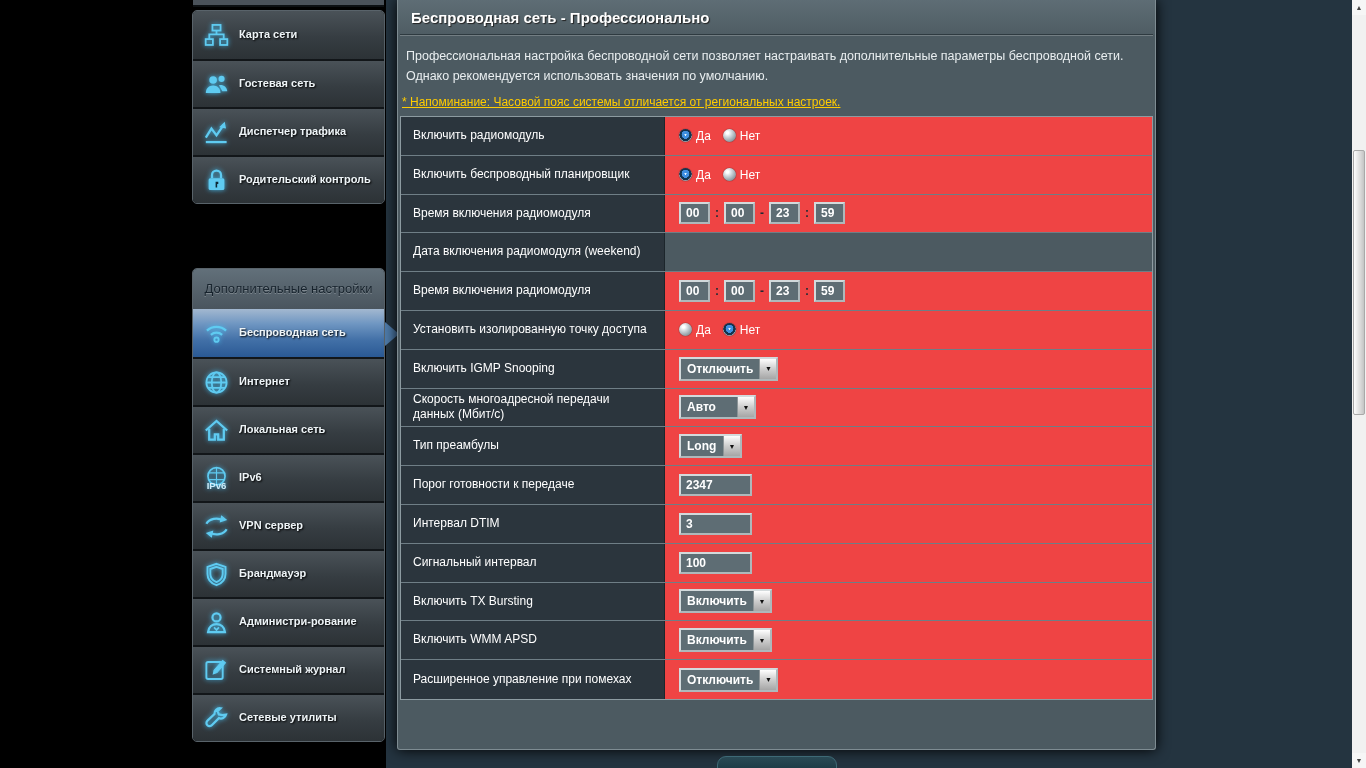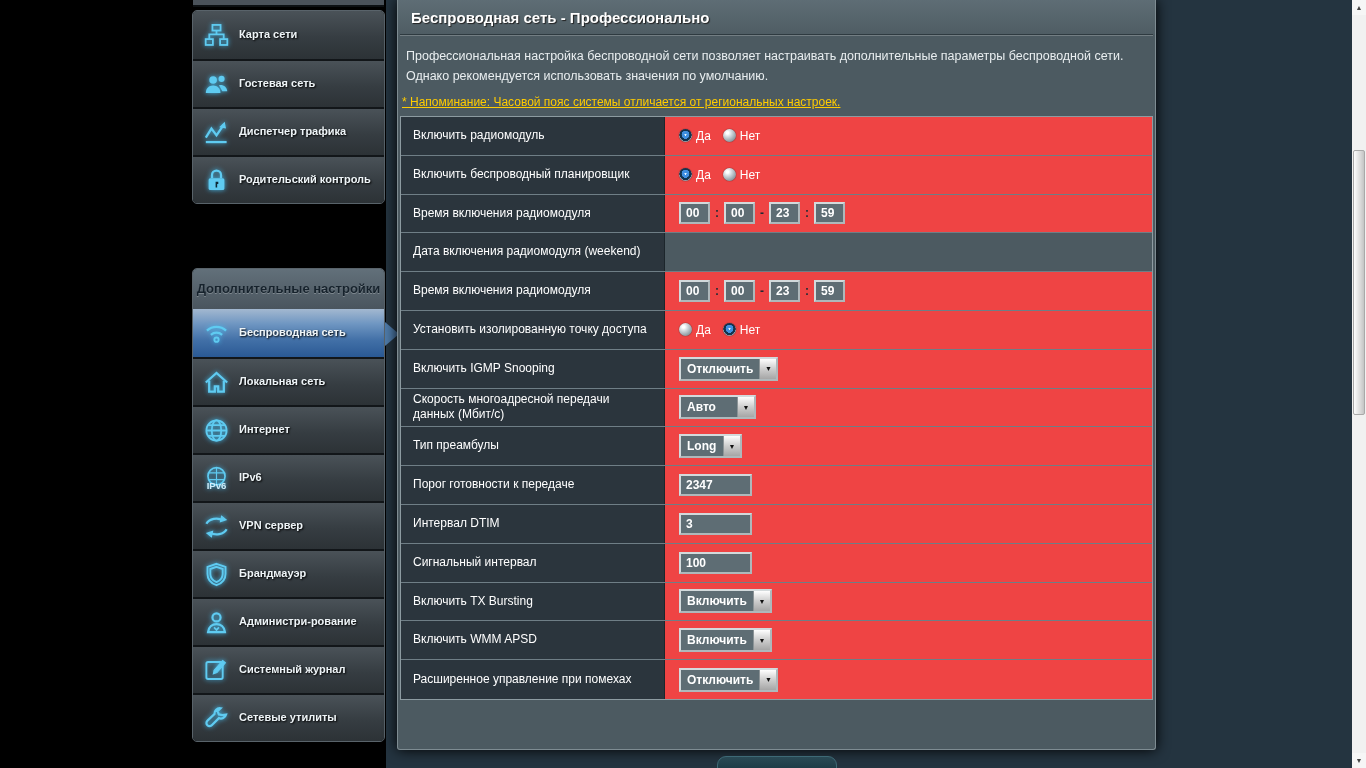--- a/index.html
+++ b/index.html
@@ -13,21 +13,21 @@
   
   .sidebar-sliver{position:absolute;left:193px;top:0;width:191px;height:7px;background:#4a525a;border-bottom:2px solid #0c1013}
   .nav-group{position:absolute;left:192px;width:193px;border:1px solid #59636a;border-radius:5px;overflow:hidden;background:#15191c}
   .nav-group.g1{top:10px}
   .nav-group.g2{top:268px}
   .nav-item{height:48px;display:flex;align-items:center;background:linear-gradient(180deg,#4a5258 0%,#363d42 55%,#2c3236 100%);border-top:2px solid #121619;cursor:pointer}
   .nav-group .nav-item:first-child{border-top:none}
   .nav-icon{width:46px;display:flex;justify-content:center;align-items:center;flex:0 0 46px}
   .nav-icon svg{width:27px;height:27px;filter:drop-shadow(0 0 2.5px rgba(70,190,240,.95))}
   .nav-label{color:#eef4f7;font-size:11px;font-weight:bold;line-height:1.25;text-shadow:1px 1px 2px #000;padding-right:6px}
-  .nav-header{height:40px;display:flex;align-items:center;justify-content:center;text-align:center;background:linear-gradient(180deg,#62707a 0%,#4a555e 100%);color:#16222c;font-size:13px;font-weight:bold;line-height:1.15;text-shadow:0 1px 0 rgba(255,255,255,.25)}
+  .nav-header{height:40px;display:flex;align-items:center;justify-content:center;text-align:center;background:linear-gradient(180deg,#62707a 0%,#4a555e 100%);color:#16222c;font-size:13px;font-weight:normal;line-height:1.15;text-shadow:0 1px 0 rgba(255,255,255,.25)}
   .nav-item.selected{background:linear-gradient(180deg,#a3b8d0 0%,#7097c2 30%,#4270a7 65%,#2a5994 100%);border-top:none}
   .sel-pointer{position:absolute;left:385px;top:322px;width:0;height:0;border-top:12px solid transparent;border-bottom:12px solid transparent;border-left:14px solid #4f7cab}
 
   
   .panel{position:absolute;left:397px;top:0;width:759px;height:750px;background:#4c5a61;border:1px solid #7e8c92;border-top:none;box-shadow:0 0 14px #000;border-radius:0 0 3px 3px}
   .panel-title{padding:9px 13px 8px;font-size:15px;font-weight:bold;color:#fff;background:linear-gradient(#5e6d75,#4f5d64);text-shadow:1px 1px 1px #222}
   .divider{height:1px;background:#2e3a40;box-shadow:0 1px 0 rgba(255,255,255,.22);margin:0 2px}
   .panel-desc{padding:11px 10px 2px 8px;font-size:12.5px;color:#e9eef0;line-height:1.6}
   .reminder{display:inline-block;margin:7px 4px 7px 4px;font-size:12px;color:#ffcc00;text-decoration:underline;cursor:pointer}
 
@@ -125,36 +125,36 @@
         <svg viewBox="0 0 24 24" fill="none" stroke="#5fcbf1" stroke-width="2">
             <path d="M3.5 9.5a12.5 12.5 0 0 1 17 0"></path>
             <path d="M7 13.2a7.5 7.5 0 0 1 10 0"></path>
             <circle cx="12" cy="17.5" r="1.9" stroke-width="1.7"></circle>
           </svg>
       </span>
       <span class="nav-label">Беспроводная сеть</span>
     </div>
     <div class="nav-item">
       <span class="nav-icon">
-        <svg viewBox="0 0 24 24" fill="none" stroke="#5fcbf1" stroke-width="2">
-            <path d="M2.5 12L12 3.5 21.5 12"></path>
-            <path d="M5.5 10.5V20h5v-4.5h3V20h5v-9.5"></path>
-          </svg>
-      </span>
-      <span class="nav-label">Локальная сеть</span>
-    </div>
-    <div class="nav-item">
-      <span class="nav-icon">
         <svg viewBox="0 0 24 24" fill="none" stroke="#5fcbf1" stroke-width="1.6">
             <circle cx="12" cy="12" r="9"></circle>
             <ellipse cx="12" cy="12" rx="4.2" ry="9"></ellipse>
             <path d="M3 12h18M4.3 7.2h15.4M4.3 16.8h15.4"></path>
           </svg>
       </span>
       <span class="nav-label">Интернет</span>
+    </div>
+    <div class="nav-item">
+      <span class="nav-icon">
+        <svg viewBox="0 0 24 24" fill="none" stroke="#5fcbf1" stroke-width="2">
+            <path d="M2.5 12L12 3.5 21.5 12"></path>
+            <path d="M5.5 10.5V20h5v-4.5h3V20h5v-9.5"></path>
+          </svg>
+      </span>
+      <span class="nav-label">Локальная сеть</span>
     </div>
     <div class="nav-item">
       <span class="nav-icon">
         <svg viewBox="0 0 24 24">
             <circle cx="12" cy="10" r="7.6" fill="none" stroke="#5fcbf1" stroke-width="1.5"></circle>
             <path d="M5 7h14M5 13h14M12 2.5v15" fill="none" stroke="#5fcbf1" stroke-width="1"></path>
             <text x="12" y="21.5" text-anchor="middle" font-size="8.5" font-weight="bold" fill="#cfeefb">IPv6</text>
           </svg>
       </span>
       <span class="nav-label">IPv6</span>

